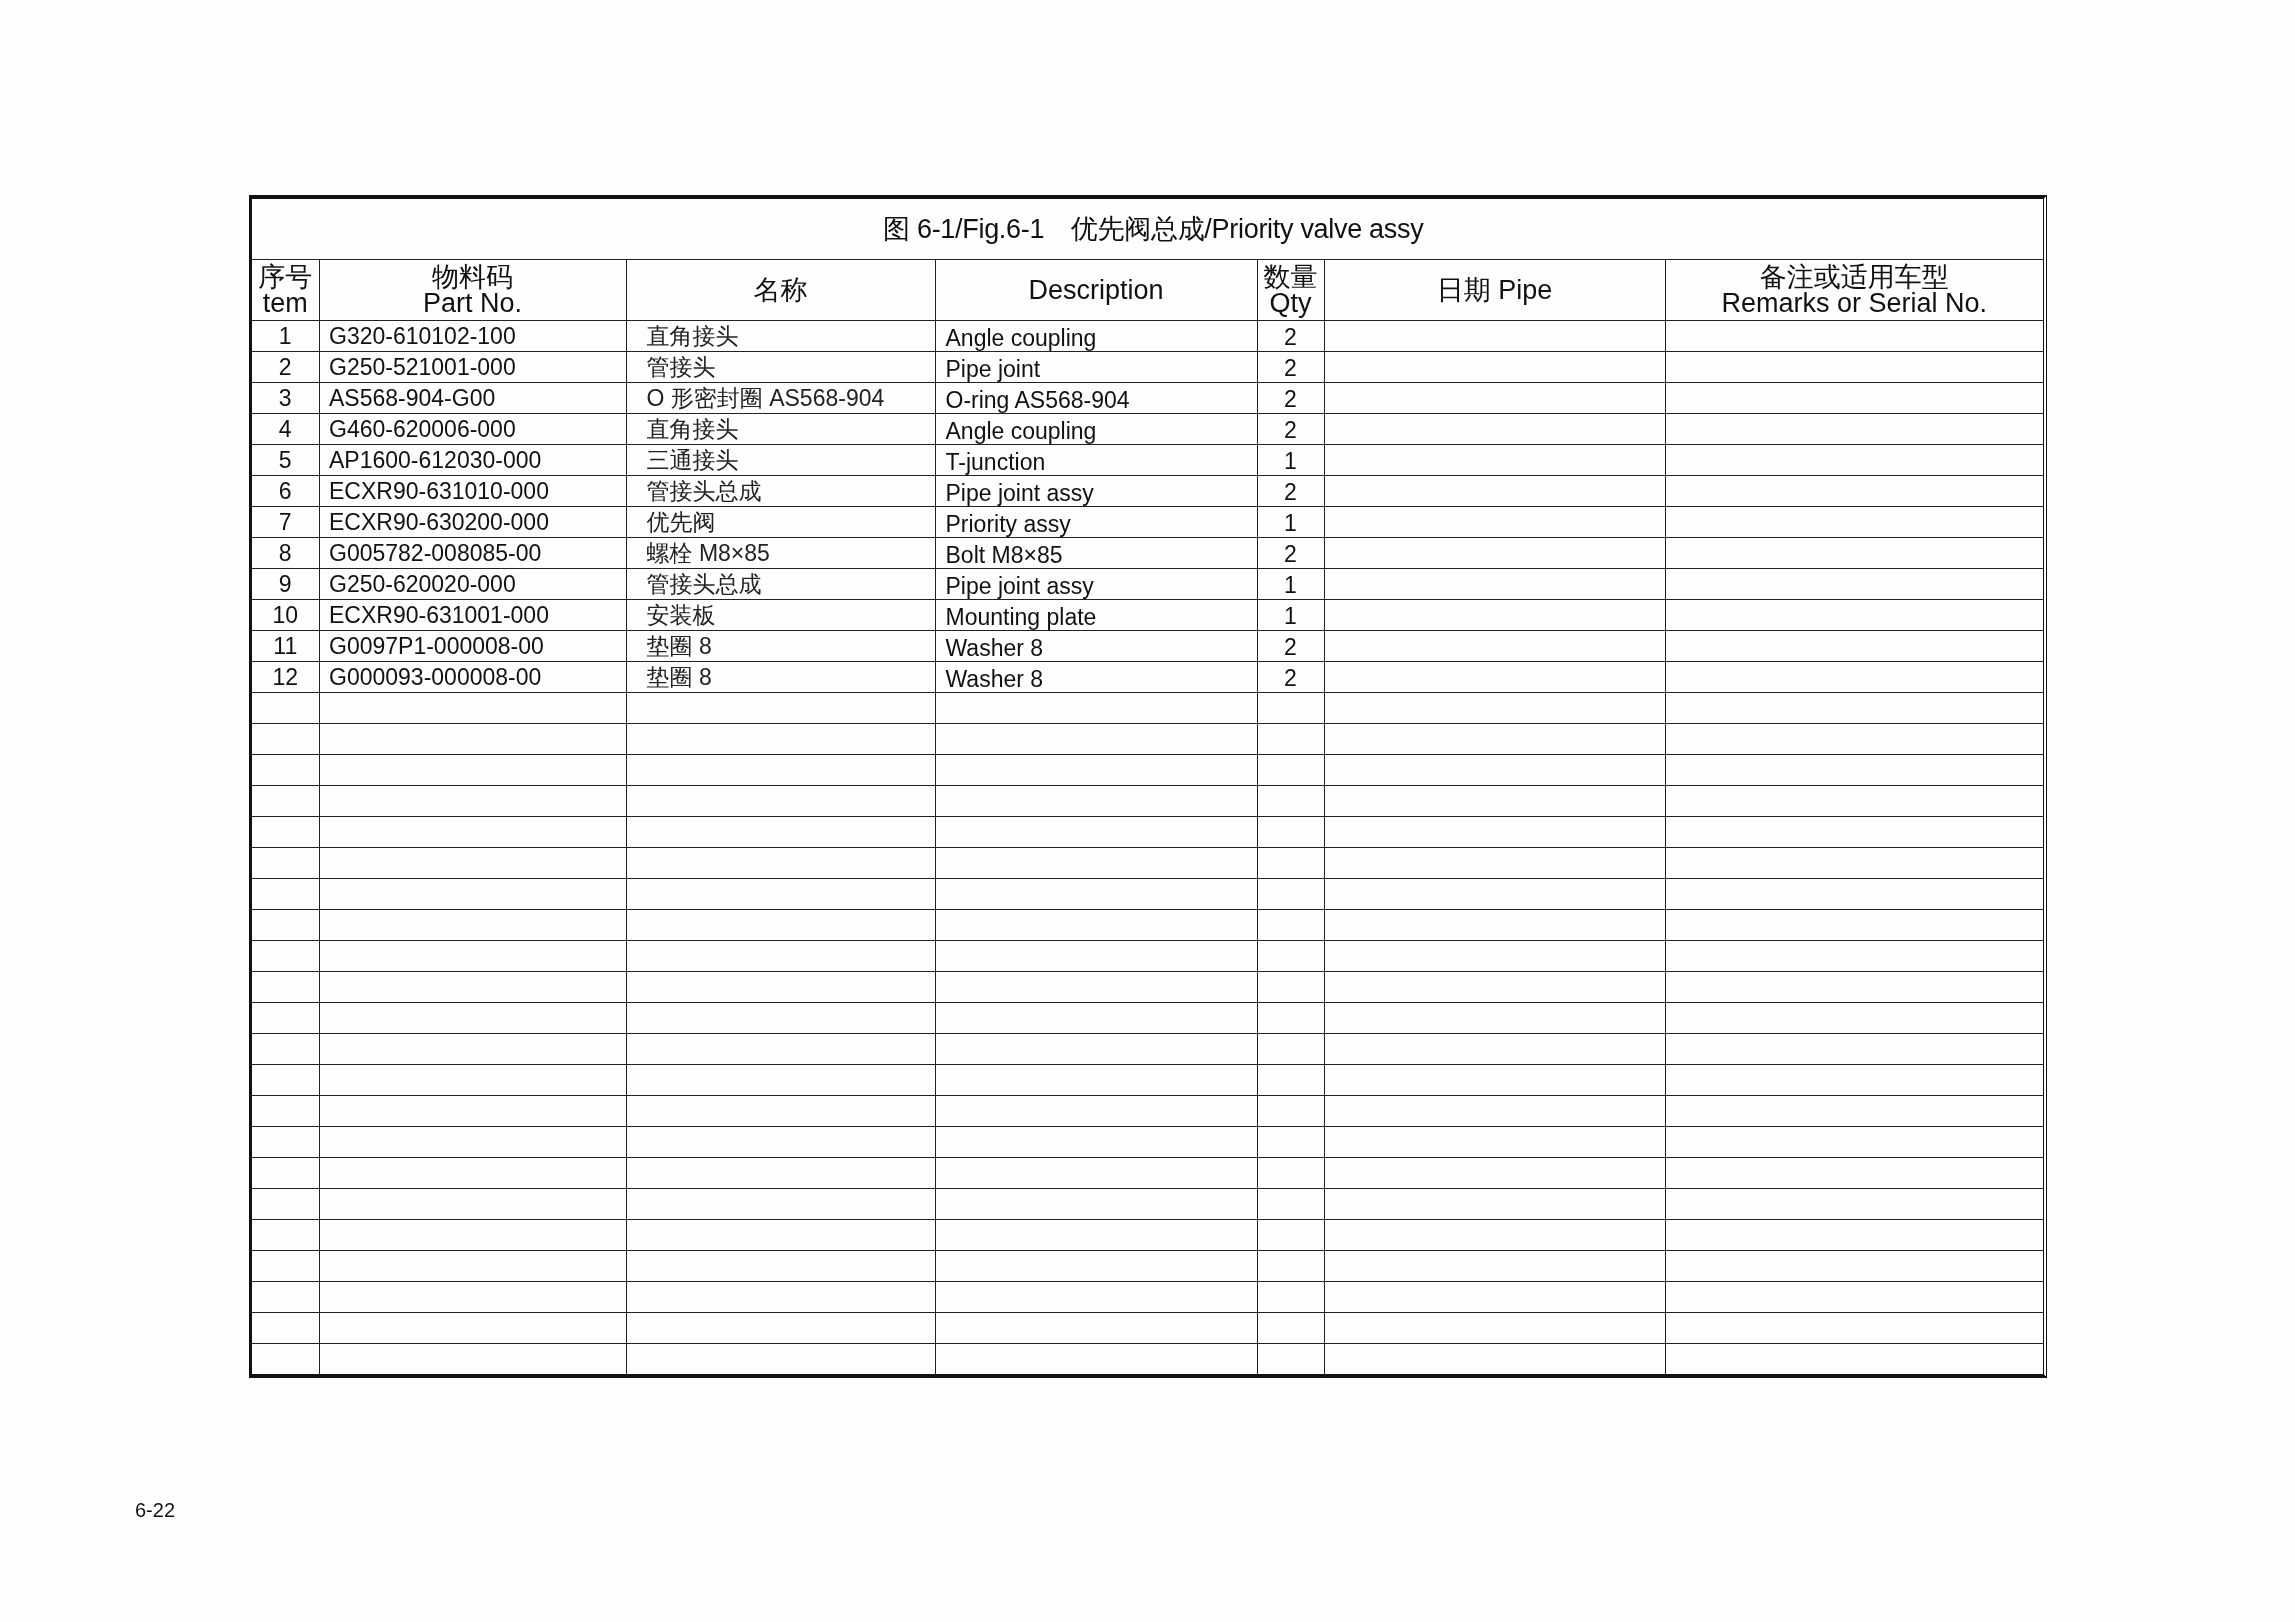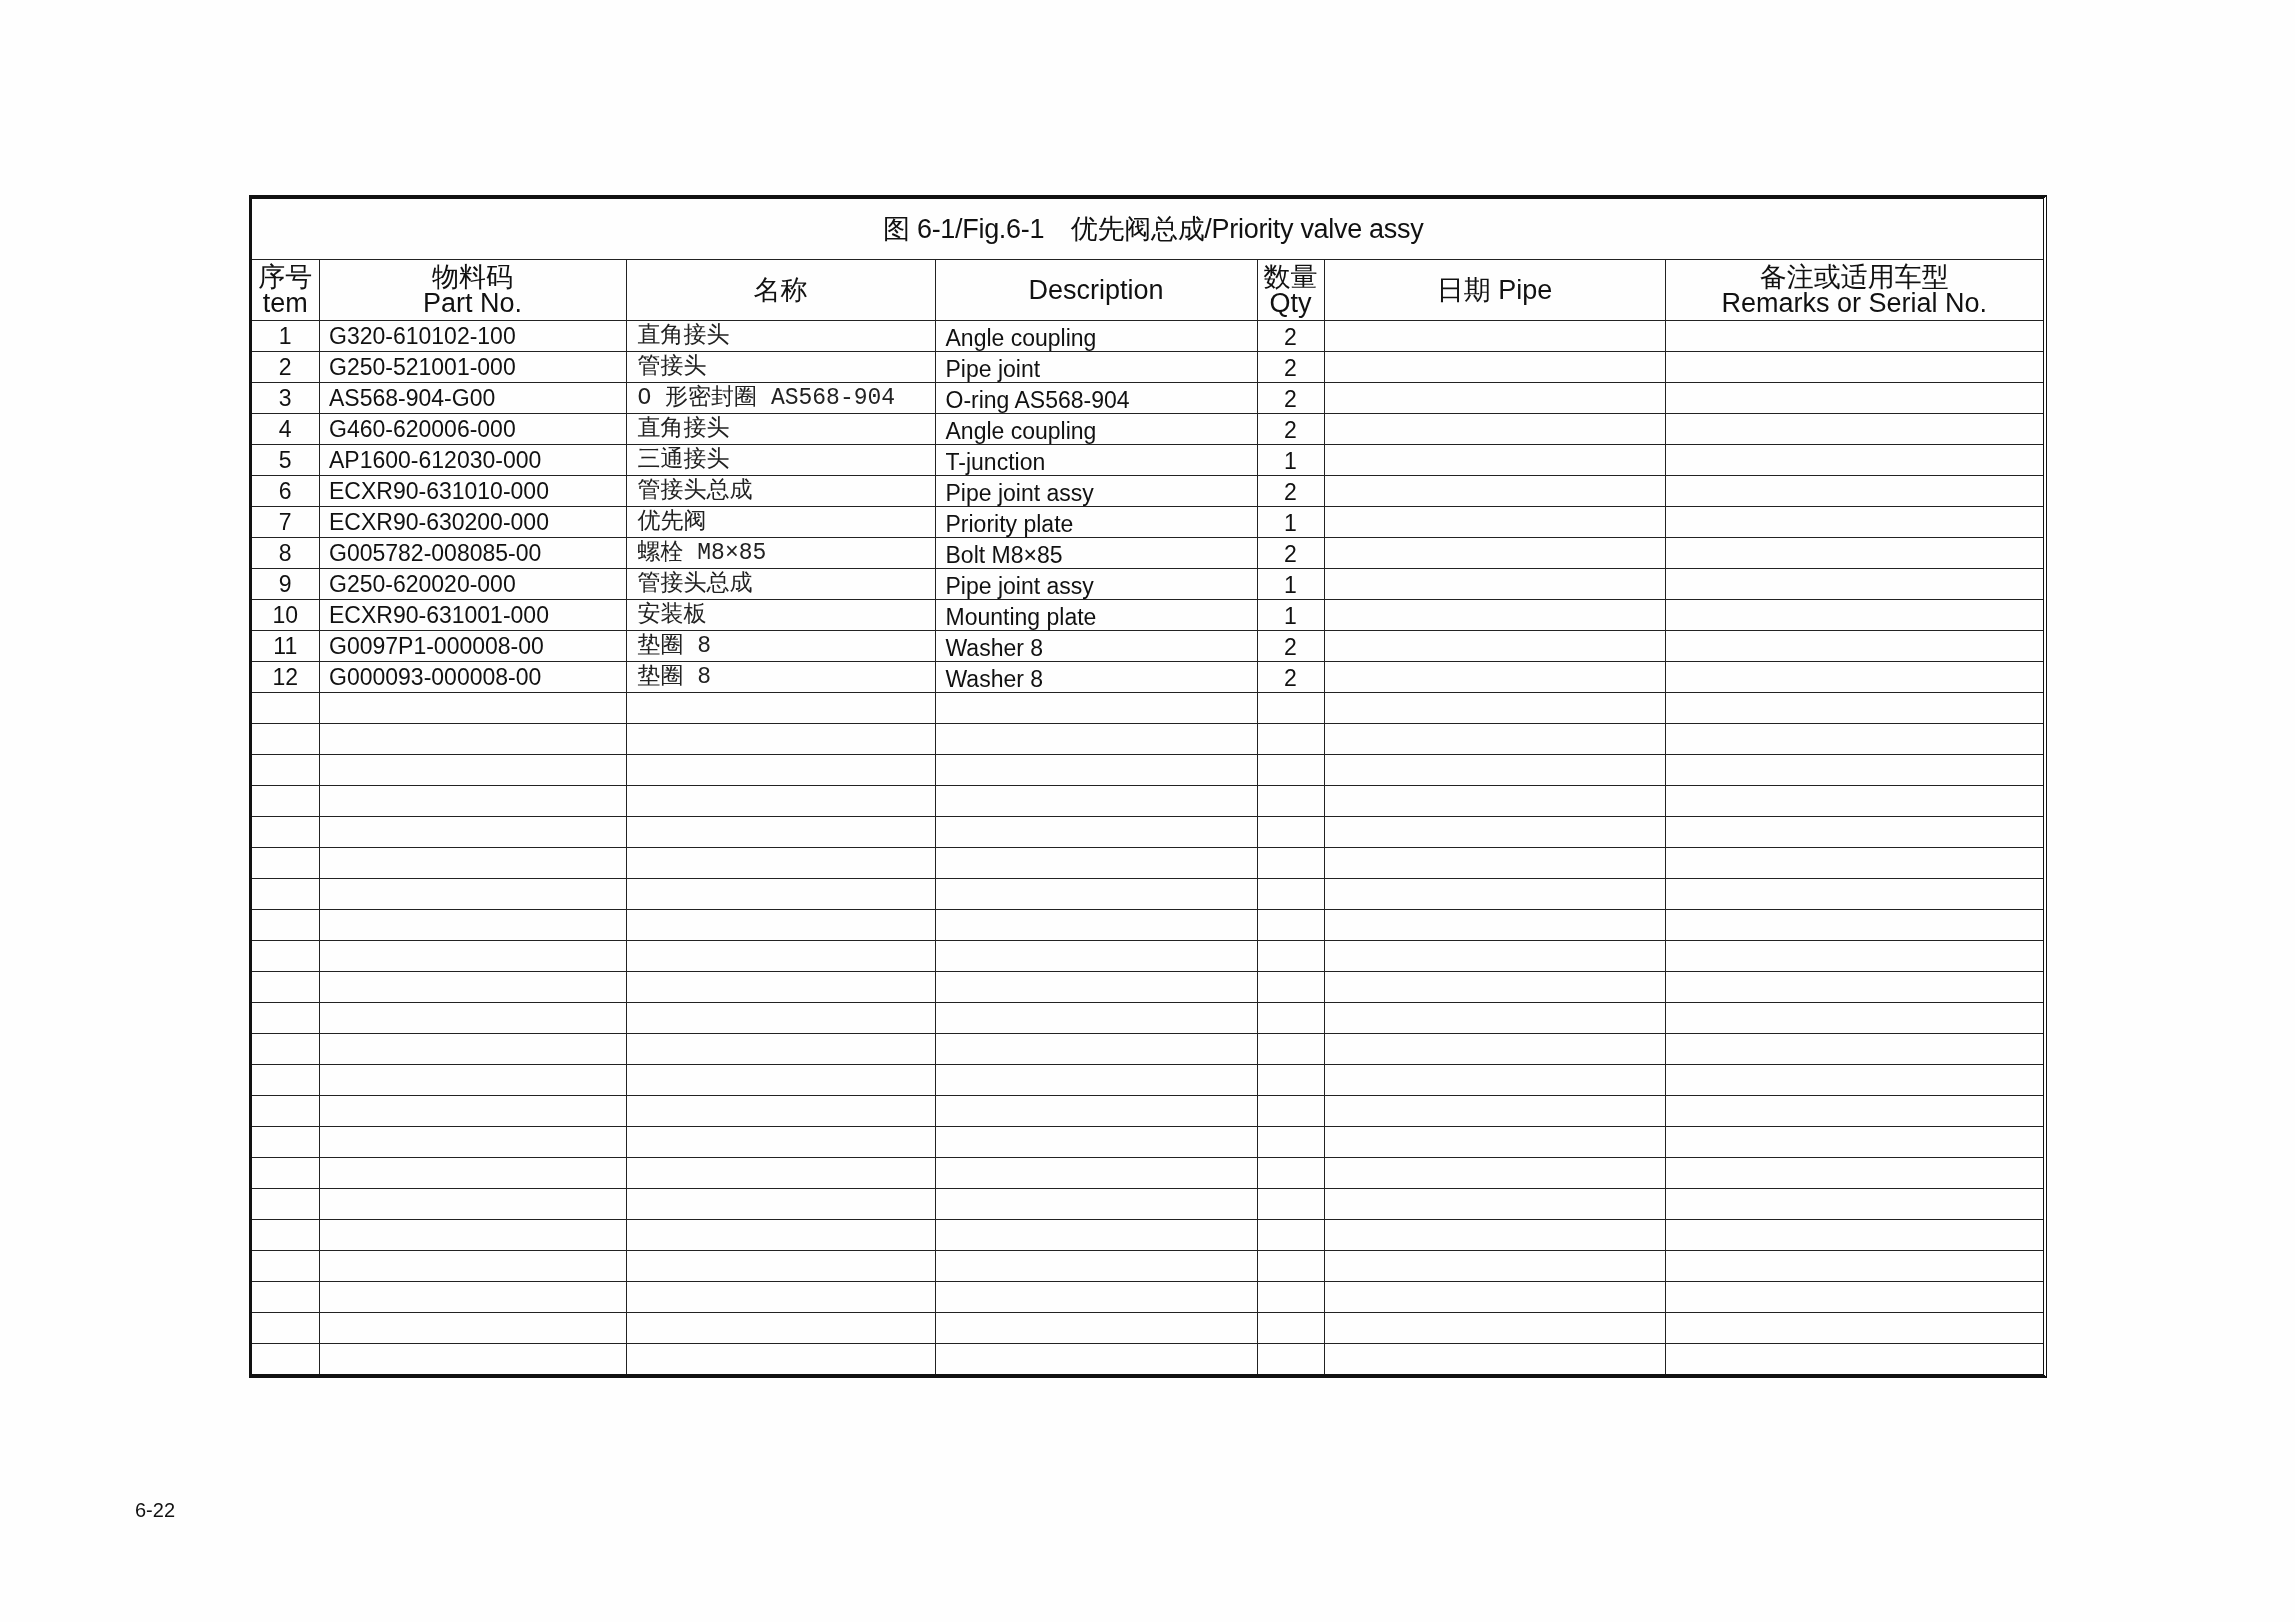--- a/index.html
+++ b/index.html
@@ -11,21 +11,21 @@
                 border-bottom:4.8px solid #111; border-right:4.8px double #111; box-sizing:content-box; }
   table { border-collapse:collapse; table-layout:fixed; width:1791px; }
   td, th { border:1.4px solid #222; padding:0; overflow:hidden; white-space:nowrap; font-weight:normal; }
   tr.title-row td { height:60px; border-top:none; border-left:none; border-right:none; text-align:center;
                     font-size:27px; letter-spacing:-0.3px; }
   tr.title-row td span { position:relative; left:-6.8px;margin-left:25px; }
   tr.head-row th { height:60px; font-size:27px; line-height:26px; text-align:center; vertical-align:middle; }
   tr.data-row td { height:30px; font-size:23px; line-height:29px; }
   td.c-item { text-align:center; }
   td.c-part { padding-left:9.5px; }
-  td.c-name { padding-left:11px; font-family:Liberation Mono, monospace; font-size:22.5px; color:#222; }
+  td.c-name { padding-left:20px; font-family:Liberation Sans, sans-serif; font-size:22.5px; color:#222; }
   td.c-desc { padding-left:10px; }
   td.c-desc span { position:relative; top:2px; }
   td.c-qty { text-align:center; }
   td.c-qty span { position:relative; top:1.4px; }
   tr td:first-child, tr th:first-child { border-left:none; }
   tr td:last-child, tr th:last-child { border-right:none; }
   tr.data-row:last-child td { border-bottom:none; }
   .page-number { position:absolute; left:135px; top:1499px; font-size:20px; }
 </style>
 </head>
@@ -127,21 +127,21 @@
             <td class="c-name"><span>管接头总成</span></td>
             <td class="c-desc"><span>Pipe joint assy</span></td>
             <td class="c-qty"><span>2</span></td>
             <td class="c-date"><span></span></td>
             <td class="c-rem"><span></span></td>
           </tr>
           <tr class="data-row">
             <td class="c-item"><span>7</span></td>
             <td class="c-part"><span>ECXR90-630200-000</span></td>
             <td class="c-name"><span>优先阀</span></td>
-            <td class="c-desc"><span>Priority plate</span></td>
+            <td class="c-desc"><span>Priority assy</span></td>
             <td class="c-qty"><span>1</span></td>
             <td class="c-date"><span></span></td>
             <td class="c-rem"><span></span></td>
           </tr>
           <tr class="data-row">
             <td class="c-item"><span>8</span></td>
             <td class="c-part"><span>G005782-008085-00</span></td>
             <td class="c-name"><span>螺栓 M8×85</span></td>
             <td class="c-desc"><span>Bolt M8×85</span></td>
             <td class="c-qty"><span>2</span></td>

